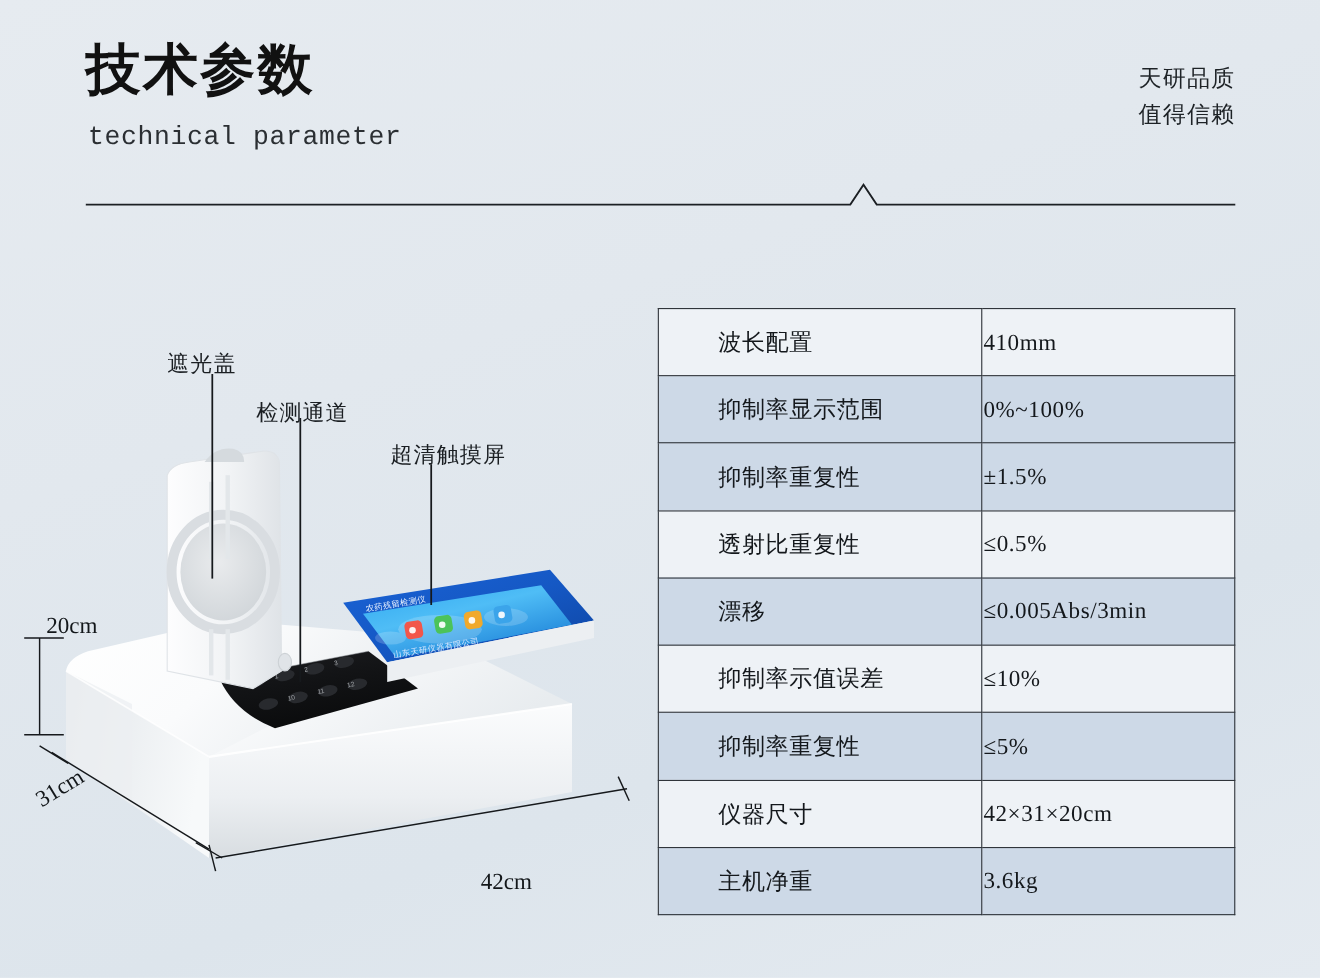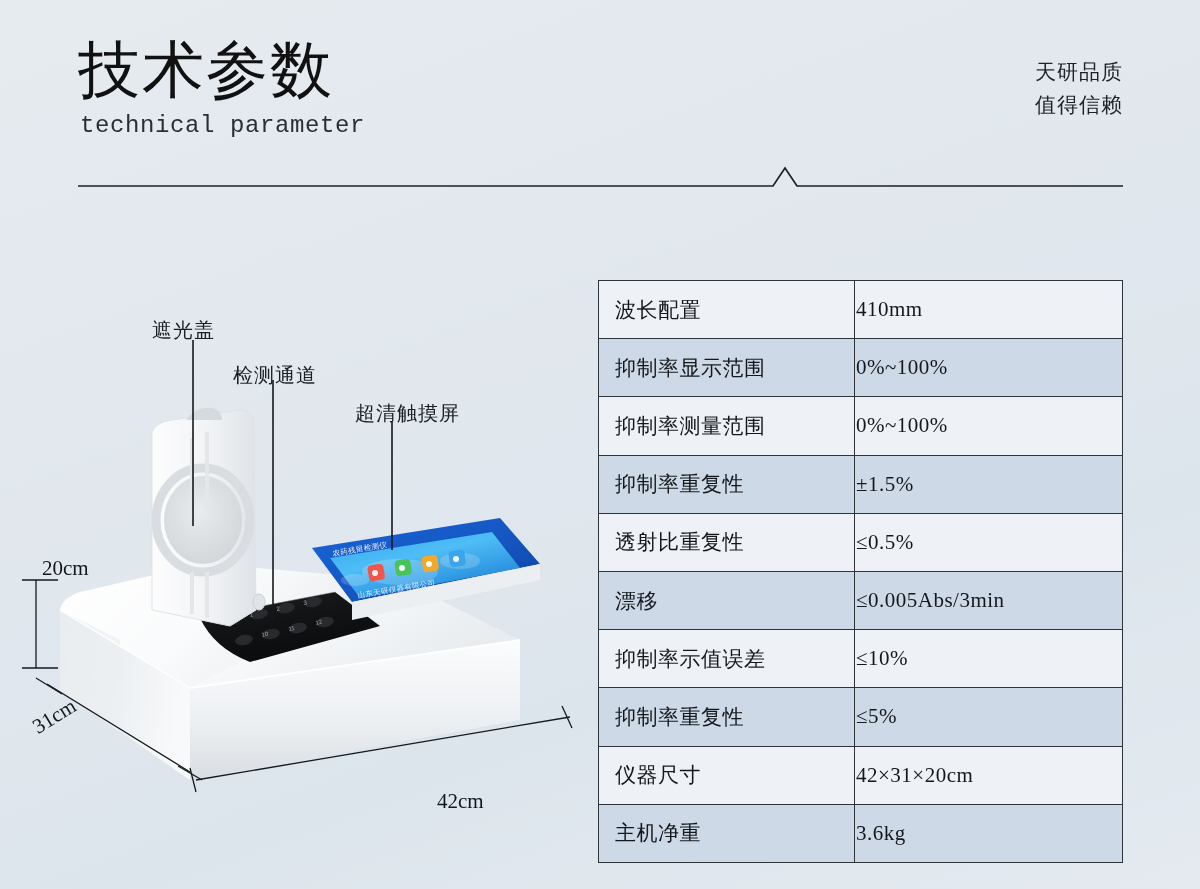--- a/index.html
+++ b/index.html
@@ -7,21 +7,21 @@
     width:1200px;height:889px;overflow:hidden;
     font-family:"Liberation Serif","DejaVu Serif",serif;
     background:linear-gradient(160deg,#e6ebf0 0%,#e2e8ee 35%,#dde5ec 70%,#e4eaf0 100%);
     position:relative;
   }
   .page{position:absolute;inset:0;}
 
   
   .hdr-title{
     position:absolute;left:78px;top:36px;
-    font-size:62px;font-weight:400;color:#111;letter-spacing:2px;
+    font-size:50px;font-weight:700;color:#111;letter-spacing:2px;
     font-family:"Liberation Serif","DejaVu Serif",serif;
     line-height:1.1;white-space:nowrap;
   }
   .hdr-sub{
     position:absolute;left:80px;top:112px;
     font-size:24px;color:#2b2f33;letter-spacing:.6px;white-space:nowrap;
     font-family:Liberation Mono, monospace;
   }
   .hdr-slogan{
     position:absolute;right:77px;top:56px;
@@ -57,21 +57,21 @@
     table-layout:fixed;
   }
   .spec-table td{
     border:1.3px solid #2f343a;
     height:55.2px;
     font-size:21px;color:#14181c;
     font-family:"Liberation Serif","DejaVu Serif",serif;
     vertical-align:middle;
     letter-spacing:.5px;
   }
-  .spec-table td.k{width:238px;padding-left:16px;}
+  .spec-table td.k{width:238px;padding-left:54px;}
   .spec-table td.v{}
   .spec-table tr.odd  td{background:#eef2f6;}
   .spec-table tr.even td{background:#cdd9e7;}
 </style>
 </head>
 <body>
 
 <div class="page">
 
   <div class="hdr-title">技术参数</div>
@@ -248,24 +248,20 @@
   <table class="spec-table">
     <tbody>
         <tr class="odd">
           <td class="k">波长配置</td>
           <td class="v">410mm</td>
         </tr>
         <tr class="even">
           <td class="k">抑制率显示范围</td>
           <td class="v">0%~100%</td>
         </tr>
-        <tr class="odd">
-          <td class="k">抑制率测量范围</td>
-          <td class="v">0%~100%</td>
-        </tr>
         <tr class="even">
           <td class="k">抑制率重复性</td>
           <td class="v">±1.5%</td>
         </tr>
         <tr class="odd">
           <td class="k">透射比重复性</td>
           <td class="v">≤0.5%</td>
         </tr>
         <tr class="even">
           <td class="k">漂移</td>

